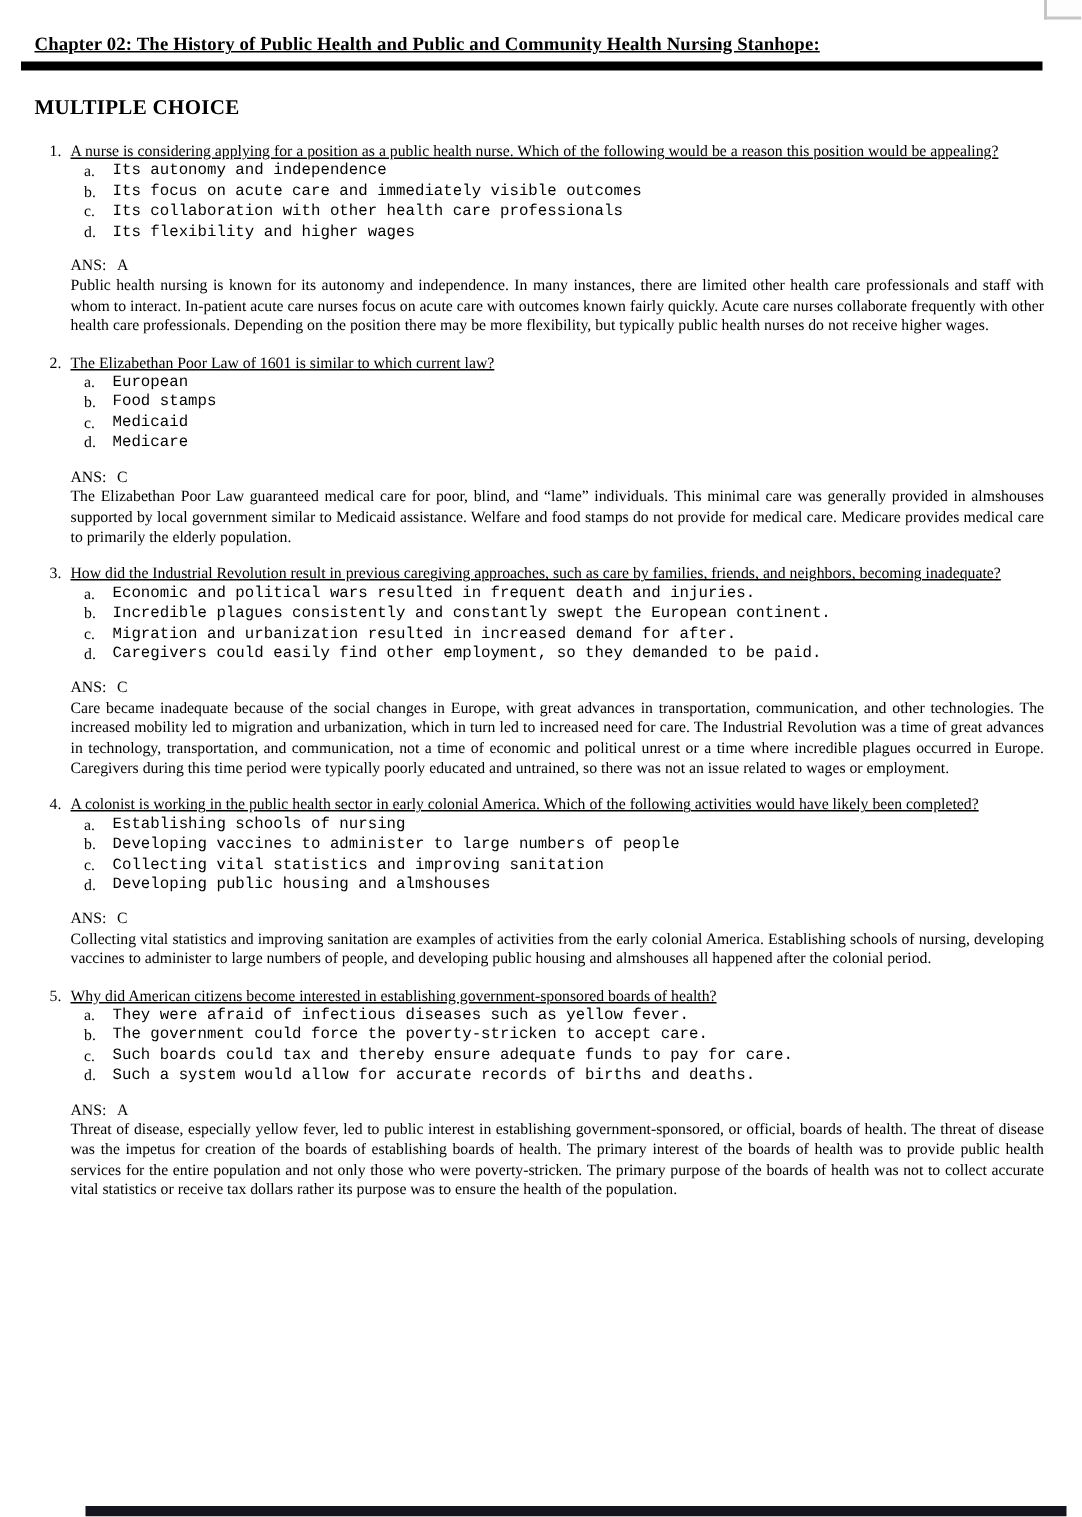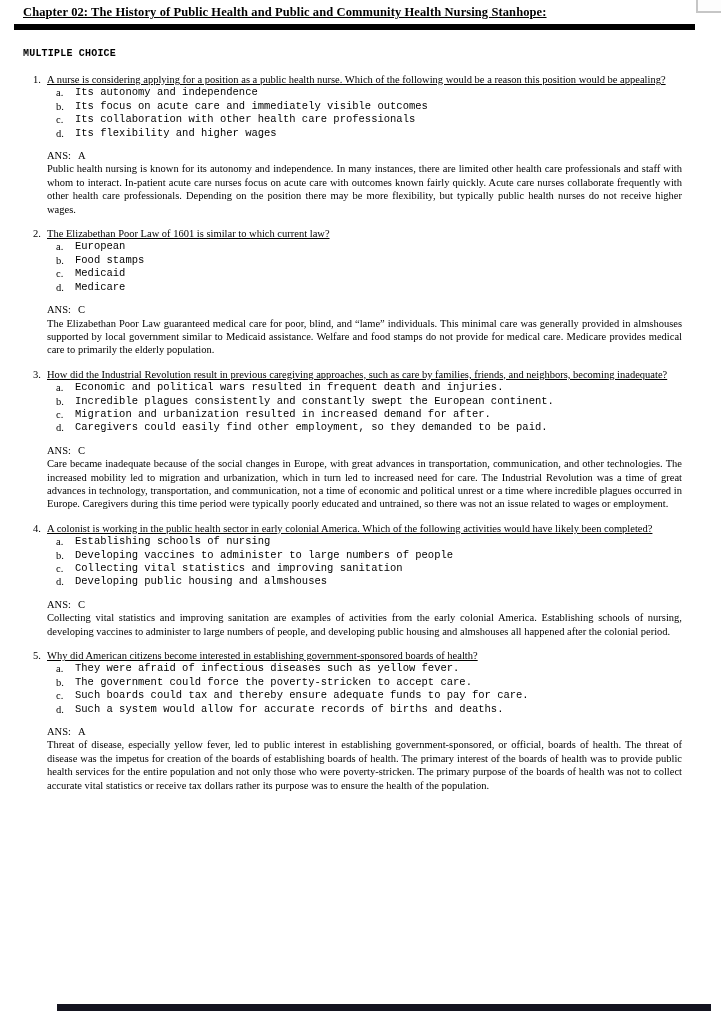--- a/index.html
+++ b/index.html
@@ -8,21 +8,21 @@
     width: 721px;
     height: 1011px;
     position: relative;
     overflow: hidden;
     font-family: "Liberation Serif", "DejaVu Serif", serif;
     color: #000;
   }
   .page {
     position: absolute;
     inset: 0;
-    padding: 4px 21px 0 23px;
+    padding: 21px 21px 0 23px;
   }
   
   .corner-artifact {
     position: absolute;
     top: 0;
     right: 0;
     width: 25px;
     height: 13px;
     border-left: 2px solid #c6c6c6;
     border-bottom: 2px solid #c6c6c6;
@@ -38,23 +38,22 @@
   .header-rule {
     margin-left: -9px;
     margin-top: 3px;
     width: 681px;
     height: 6px;
     background: #000;
   }
   .section-heading {
     margin-top: 18px;
     font-weight: bold;
-    font-size: 10px;
+    font-size: 14px;
     letter-spacing: 0.2px;
-    font-family: Liberation Mono, monospace;
   }
   .questions {
     margin-top: 14px;
   }
   .question {
     margin-bottom: 11px;
     font-size: 10.5px;
     line-height: 13.4px;
   }
   .q-row {
@@ -78,21 +77,21 @@
   .opt-letter {
     flex: 0 0 19px;
   }
   .opt-text {
     flex: 1;
     font-family: Liberation Mono, monospace;
   }
   .answer {
     margin-top: 9px;
     margin-left: 24px;
-    margin-right: 18px;
+    margin-right: 4px;
   }
   .ans-letter { margin-left: 7px; }
   .rationale {
     text-align: justify;
   }
   
   .bottom-bar {
     position: absolute;
     left: 57px;
     bottom: 0;

